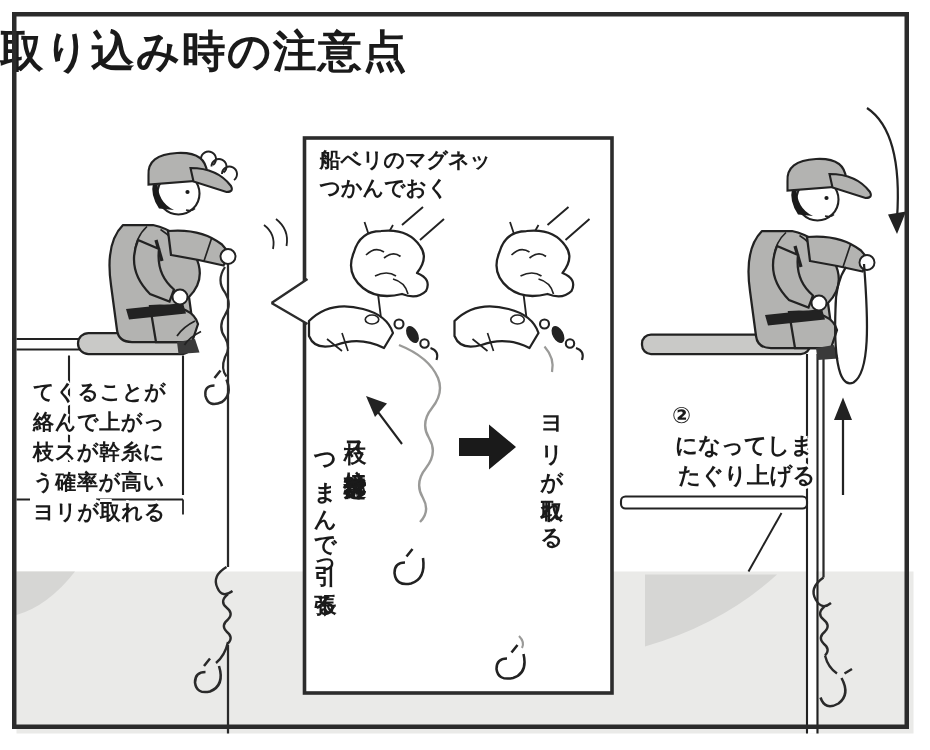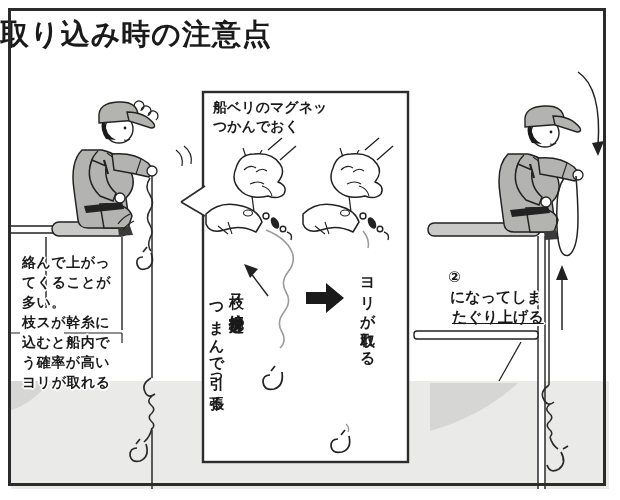--- a/index.html
+++ b/index.html
@@ -21,21 +21,21 @@
   .vtext{writing-mode:vertical-rl;text-orientation:upright;}
   #action-vtext{left:206px;top:283px;height:156px;font-size:15px;letter-spacing:1px;}
   #action-vtext .col{display:block;}
   #action-vtext .col2{margin-top:9px;}
   #result-vtext{left:357px;top:267px;height:110px;font-size:15px;letter-spacing:1px;}
   #step1{left:416px;top:59px;font-size:15px;line-height:21px;}
   #step1 .in1{padding-left:18px;}
   #step1 .in2{padding-left:6px;}
   #step2{left:448px;top:267px;font-size:15px;line-height:20px;}
   #step2 .in1{padding-left:2px;}
-  #step2 .in2{padding-left:4px;text-decoration:underline;}
+  #step2 .in2{padding-left:4px;}
 </style>
 </head>
 <body>
 
 <div id="stage">
 
   <svg id="art" width="620" height="500" viewBox="0 0 620 500">
 
     <defs>
 
@@ -157,25 +157,23 @@
     </g>
     <g>
       <path d="M562,330 V278" stroke="#222" stroke-width="1.5"></path>
       <polygon points="556,280 568,280 562,265" fill="#222"></polygon>
     </g>
   </svg>
 
   <div id="title" class="t">取り込み時の注意点</div>
 
   <div id="left-note" class="t halo">
+    <div>てくることが</div>
     <div>絡んで上がっ</div>
-    <div>てくることが</div>
-    <div>多い。</div>
     <div>枝スが幹糸に</div>
-    <div>込むと船内で</div>
     <div>う確率が高い</div>
     <div>ヨリが取れる</div>
   </div>
 
   <div id="box-heading" class="t">
     <div>船ベリのマグネッ</div>
     <div>つかんでおく</div>
   </div>
 
   <div id="action-vtext" class="t vtext">

